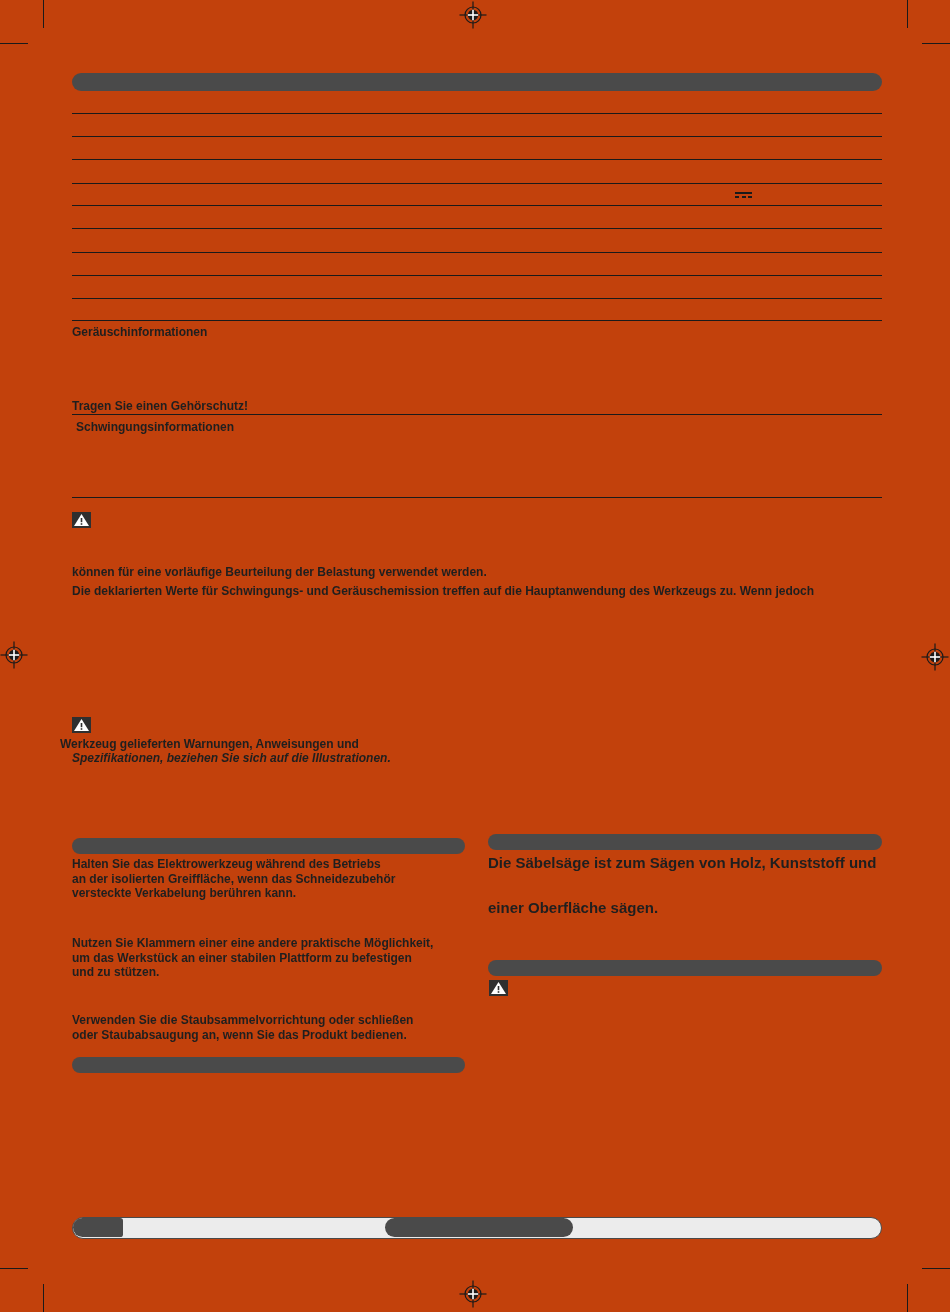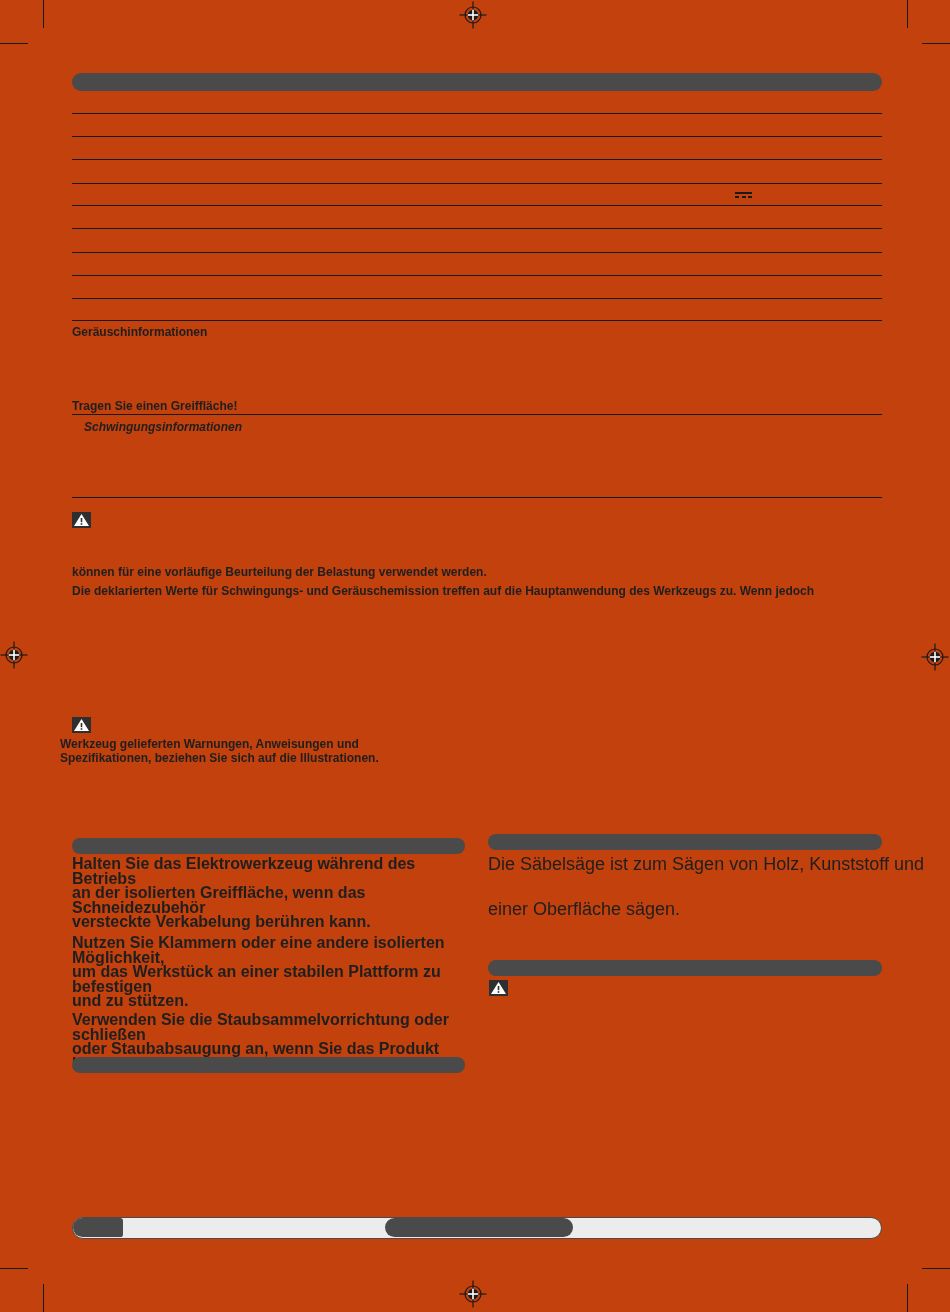--- a/index.html
+++ b/index.html
@@ -34,23 +34,23 @@
   #dc-symbol .dc-dashes{display:flex;gap:2.5px;margin-top:2px;}
   #dc-symbol .dc-dashes span{width:4px;height:2px;background:#1a1a1a;}
 
   .h-bold{position:absolute;font-size:12px;font-weight:bold;white-space:nowrap;}
   .body-text{position:absolute;font-size:12px;white-space:nowrap;font-weight:bold;}
 
   .warn-icon{position:absolute;width:19px;height:16px;}
 
   .col-bold{
     position:absolute;width:402px;
-    font-size:16px;font-weight:bold;line-height:14.6px;
-  }
-  .col-reg{position:absolute;font-size:18px;white-space:nowrap;}
+    font-size:12px;font-weight:bold;line-height:14.6px;
+  }
+  .col-reg{position:absolute;font-size:15px;white-space:nowrap;font-weight:bold;}
 
   
   #footer-pill{
     position:absolute;left:72px;top:1217px;width:810px;height:22px;
     background:#ececec;border:1.5px solid #4a4a4a;border-radius:11px;
     box-sizing:border-box;
   }
   #footer-seg-left{
     position:absolute;left:0;top:0;width:50px;height:19px;
     background:#4a4a4a;border-radius:10px 3px 3px 10px;
@@ -132,24 +132,24 @@
     <div class="dc-solid"></div>
     <div class="dc-dashes">
         <span></span>
         <span></span>
         <span></span>
       </div>
   </div>
 
   <div class="h-bold" style="left:72px;top:325px;">Geräuschinformationen</div>
 
-  <div class="h-bold" style="left:72px;top:399px;">Tragen Sie einen Greiffläche!</div>
+  <div class="h-bold" style="left:72px;top:399px;">Tragen Sie einen Gehörschutz!</div>
   <div class="thin-rule" style="top:414px;"></div>
 
-  <div class="h-bold" style="left:84px;top:420px;font-style:italic;">Schwingungsinformationen</div>
+  <div class="h-bold" style="left:76px;top:420px;">Schwingungsinformationen</div>
 
   <div class="thin-rule" style="top:497px;"></div>
 
   <div class="warn-icon" style="left:72px;top:512px;">
     <svg width="19" height="16" viewBox="0 0 19 16">
       <rect width="19" height="16" fill="#2f2f2f"></rect>
       <path d="M9.5 2 L17 14 L2 14 Z" fill="#ffffff"></path>
       <rect x="8.7" y="6" width="1.6" height="4.2" fill="#2f2f2f"></rect>
       <rect x="8.7" y="11.2" width="1.6" height="1.6" fill="#2f2f2f"></rect>
     </svg>
@@ -160,32 +160,32 @@
 
   <div class="warn-icon" style="left:72px;top:717px;">
     <svg width="19" height="16" viewBox="0 0 19 16">
       <rect width="19" height="16" fill="#2f2f2f"></rect>
       <path d="M9.5 2 L17 14 L2 14 Z" fill="#ffffff"></path>
       <rect x="8.7" y="6" width="1.6" height="4.2" fill="#2f2f2f"></rect>
       <rect x="8.7" y="11.2" width="1.6" height="1.6" fill="#2f2f2f"></rect>
     </svg>
   </div>
   <div class="h-bold" style="left:60px;top:737px;">Werkzeug gelieferten Warnungen, Anweisungen und</div>
-  <div class="h-bold" style="left:60px;top:751px;">Spezifikationen, beziehen Sie sich auf die Illustrationen.</div>
+  <div class="h-bold" style="left:72px;top:751px;font-style:italic;">Spezifikationen, beziehen Sie sich auf die Illustrationen.</div>
 
   <div class="bar" style="left:72px;top:838px;width:393px;"></div>
 
   <div class="col-bold" style="left:72px;top:857px;">
     <div>Halten Sie das Elektrowerkzeug während des Betriebs</div>
     <div>an der isolierten Greiffläche, wenn das Schneidezubehör</div>
     <div>versteckte Verkabelung berühren kann.</div>
   </div>
 
   <div class="col-bold" style="left:72px;top:936px;">
-    <div>Nutzen Sie Klammern oder eine andere isolierten Möglichkeit,</div>
+    <div>Nutzen Sie Klammern einer eine andere praktische Möglichkeit,</div>
     <div>um das Werkstück an einer stabilen Plattform zu befestigen</div>
     <div>und zu stützen.</div>
   </div>
 
   <div class="col-bold" style="left:72px;top:1013px;">
     <div>Verwenden Sie die Staubsammelvorrichtung oder schließen</div>
     <div>oder Staubabsaugung an, wenn Sie das Produkt bedienen.</div>
   </div>
 
   <div class="bar" style="left:72px;top:1057px;width:393px;"></div>

